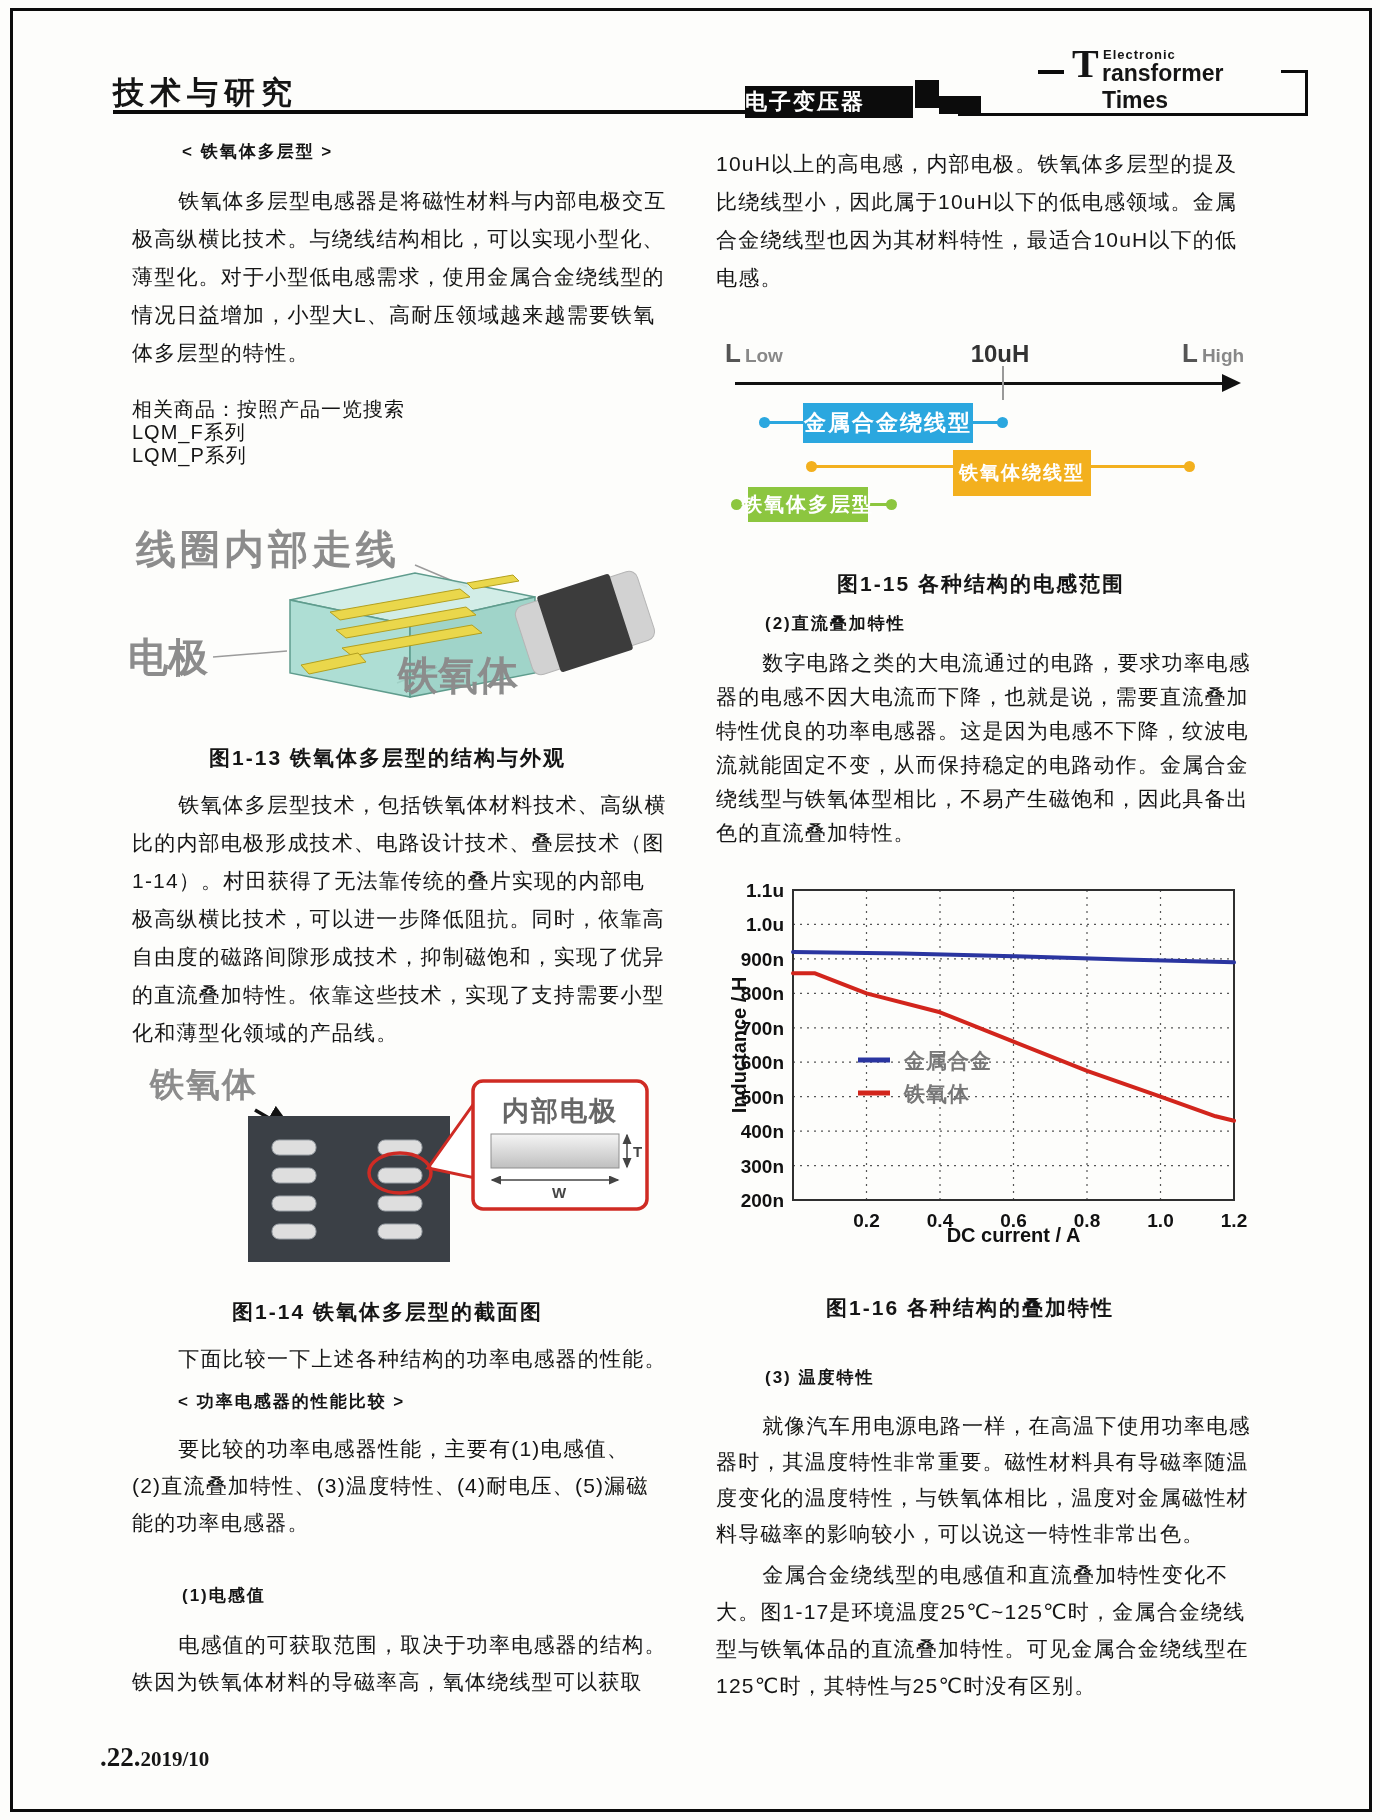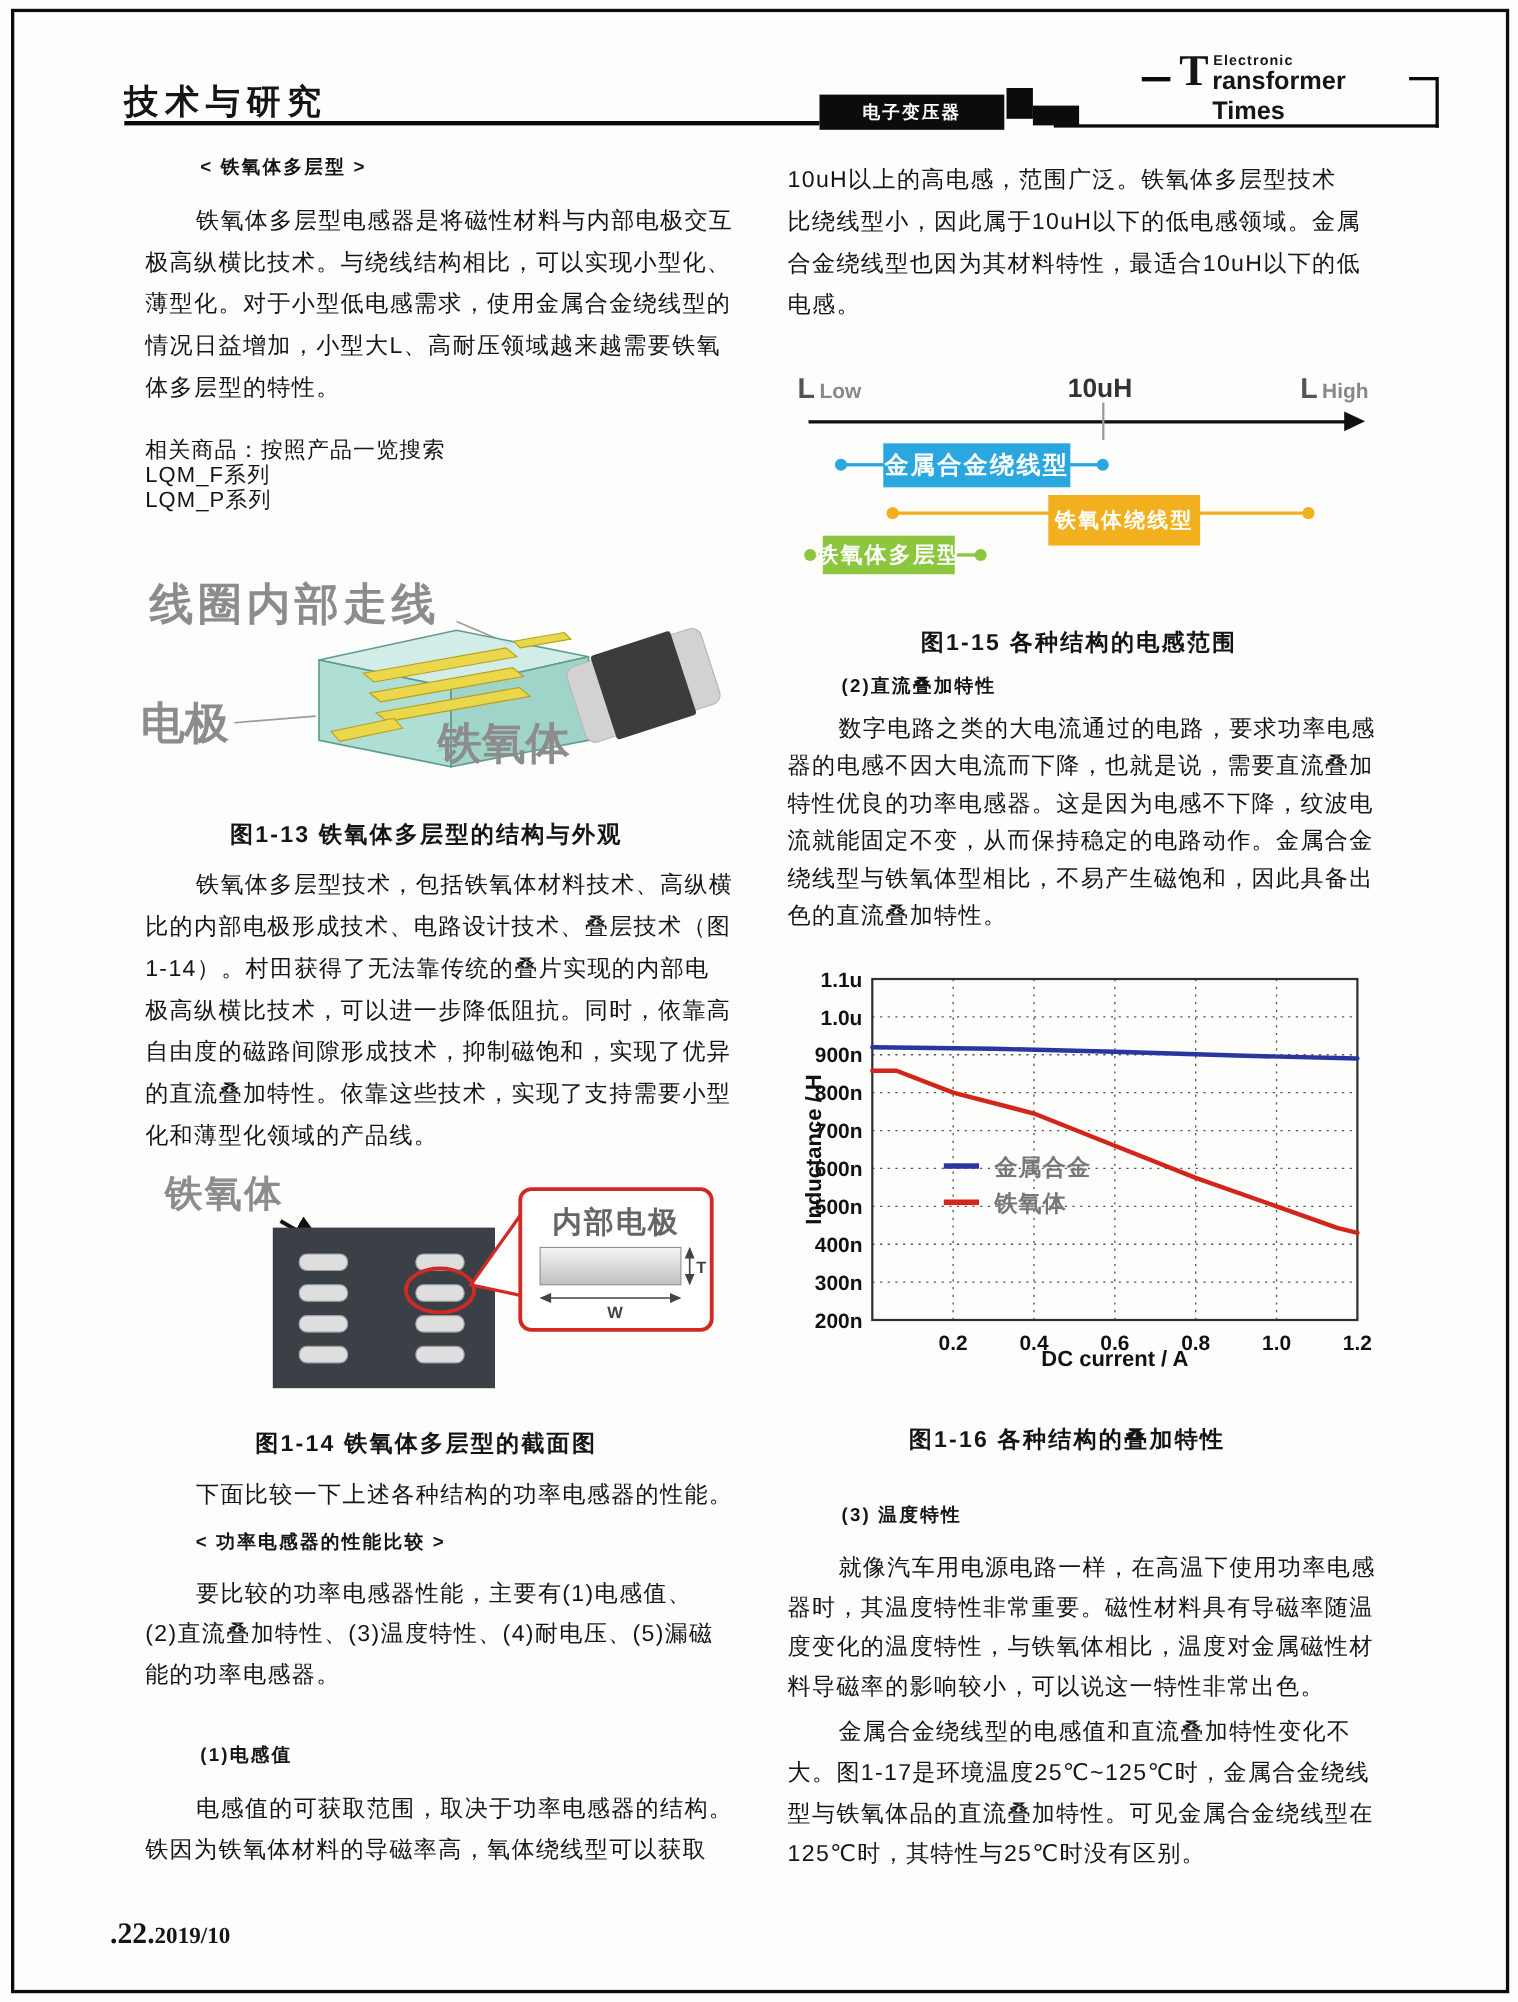--- a/index.html
+++ b/index.html
@@ -5,21 +5,21 @@
   html,body{margin:0;padding:0;background:#e9e9e7;}
   .page{position:relative;width:1380px;height:1820px;background:#fdfdfb;overflow:hidden;
         font-family:"Liberation Sans","DejaVu Sans",sans-serif;color:#151515;}
   .page-frame{position:absolute;left:10px;top:8px;right:8px;bottom:8px;border:3px solid #0b0b0b;}
   .pos{position:absolute;}
 
   
   .hdr-title{position:absolute;left:113px;top:72px;font-size:31px;font-weight:700;letter-spacing:6px;}
   .hdr-rule{position:absolute;left:113px;top:110px;width:632px;height:4px;background:#0b0b0b;}
   .hdr-badge{position:absolute;left:745px;top:86px;width:168px;height:32px;background:#0c0c0c;color:#fff;
-             display:flex;align-items:center;justify-content:center;font-size:16px;font-weight:700;letter-spacing:2px;}
+             display:flex;align-items:center;font-size:22px;font-weight:700;letter-spacing:2px;}
   .badge-step1{position:absolute;left:915px;top:80px;width:24px;height:28px;background:#0c0c0c;}
   .badge-step2{position:absolute;left:939px;top:96px;width:42px;height:18px;background:#0c0c0c;}
   .bracket-h{position:absolute;left:958px;top:113px;width:350px;height:3px;background:#0b0b0b;}
   .bracket-v{position:absolute;left:1305px;top:70px;width:3px;height:46px;background:#0b0b0b;}
   .tt-dash-l{position:absolute;left:1038px;top:70px;width:26px;height:4px;background:#0b0b0b;}
   .tt-dash-r{position:absolute;left:1281px;top:70px;width:26px;height:3px;background:#0b0b0b;}
   .tt-logo{position:absolute;left:1072px;top:44px;width:212px;height:50px;}
   .tt-T{position:absolute;left:0;top:0;font-size:40px;font-weight:700;font-family:"Liberation Serif",serif;line-height:1;}
   .tt-sub{position:absolute;left:31px;top:3px;font-size:13px;font-weight:700;letter-spacing:1px;}
   .tt-rest{position:absolute;left:30px;top:16px;font-size:23px;font-weight:700;}
@@ -192,21 +192,21 @@
   <div class="para indent" style="left:132px;top:1626px;line-height:37px;width:520px;">
       <div>电感值的可获取范围，取决于功率电感器的结构。</div>
       <div>铁因为铁氧体材料的导磁率高，氧体绕线型可以获取</div>
     </div>
 
   <div class="footer">
     <span class="num">.22.</span><span class="iss">2019/10</span>
   </div>
 
   <div class="para" style="left:716px;top:145px;line-height:38px;width:535px;">
-      <div>10uH以上的高电感，范围广泛。铁氧体多层型技术</div>
+      <div>10uH以上的高电感，内部电极。铁氧体多层型的提及</div>
       <div>比绕线型小，因此属于10uH以下的低电感领域。金属</div>
       <div>合金绕线型也因为其材料特性，最适合10uH以下的低</div>
       <div>电感。</div>
     </div>
 
   <div class="fig15">
     <div class="axis-lab" style="left:105px;top:48px;">
       <span class="big">L</span>
       <span class="small">Low</span>
     </div>

